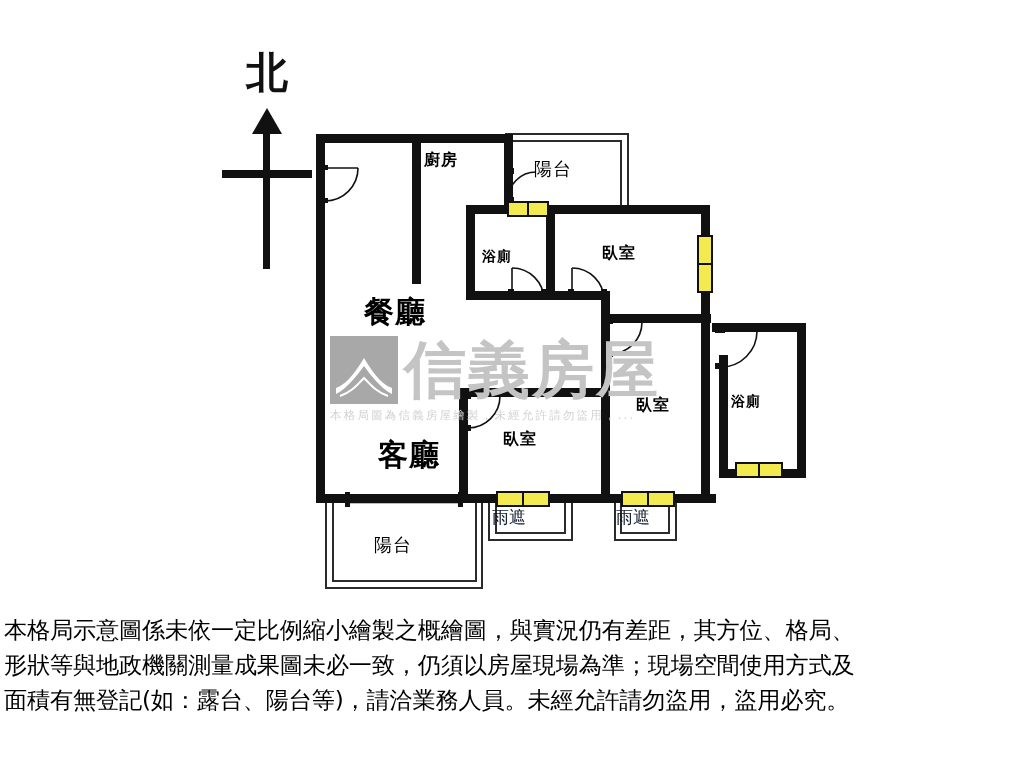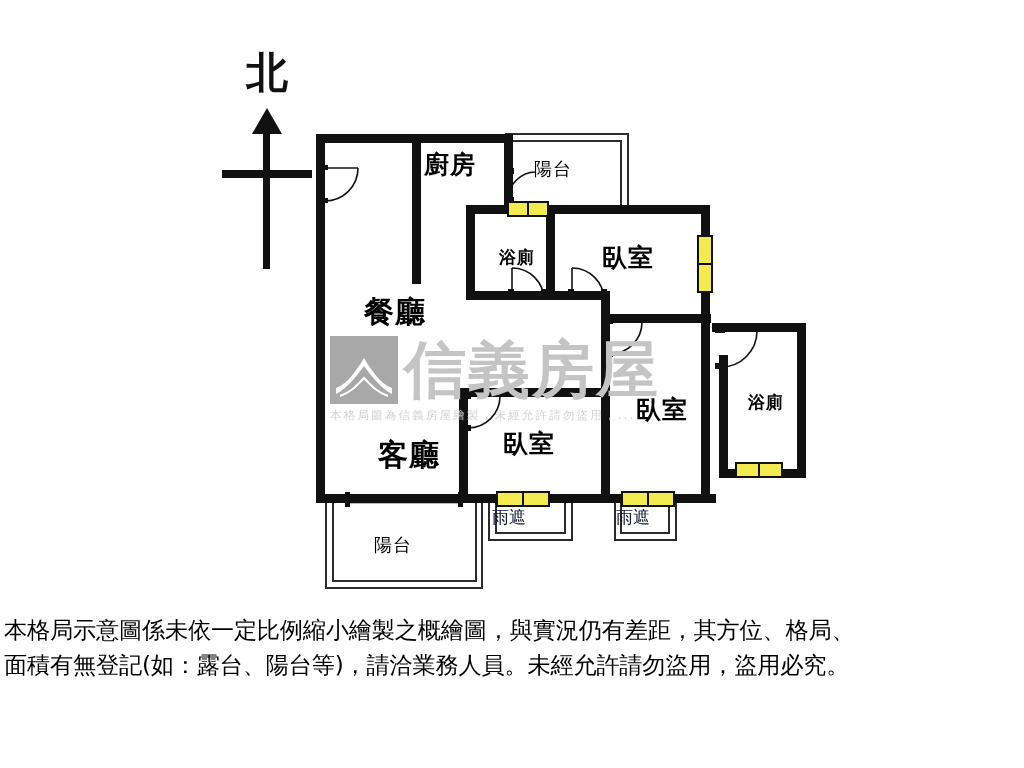--- a/index.html
+++ b/index.html
@@ -71,22 +71,22 @@
   
   .room-label {
     position: absolute;
     color: #000;
     font-weight: 700;
     white-space: nowrap;
     font-family: "DejaVu Sans", "Liberation Sans", sans-serif;
     line-height: 1;
   }
   .rl-big   { font-size: 30px; letter-spacing: 1px; }
-  .rl-med   { font-size: 25px; letter-spacing: 1px; }
-  .rl-small { font-size: 17px; letter-spacing: 1px; margin-left: 17px; }
+  .rl-med   { font-size: 16px; letter-spacing: 1px; }
+  .rl-small { font-size: 14px; letter-spacing: 1px; }
   .rl-thin  { font-size: 18px; letter-spacing: 1px; font-weight: 400; }
   .rl-eave  { font-size: 17px; letter-spacing: 0px; font-weight: 400; color: #0f172a; }
 
   
   #disclaimer {
     position: absolute; left: 0px; top: 612px; width: 1016px;
     padding: 0 4px;
     font-size: 23.2px;
     line-height: 35px;
     color: #000;
@@ -268,16 +268,17 @@
   <div class="room-label rl-big" style="left:342px; top:440px;margin-left:36px;">客廳</div>
   <div class="room-label rl-med" style="left:503px; top:431px;">臥室</div>
   <div class="room-label rl-med" style="left:636px; top:397px;">臥室</div>
   <div class="room-label rl-small" style="left:731px; top:394px;">浴廁</div>
   <div class="room-label rl-thin" style="left:374px; top:536px;">陽台</div>
   <div class="room-label rl-eave" style="left:492px; top:509px;">雨遮</div>
   <div class="room-label rl-eave" style="left:616px; top:509px;">雨遮</div>
 
   <div id="disclaimer">
     <p>本格局示意圖係未依一定比例縮小繪製之概繪圖，與實況仍有差距，其方位、格局、</p>
+    <p>形狀等與地政機關測量成果圖未必一致，仍須以房屋現場為準；現場空間使用方式及</p>
     <p>面積有無登記(如：露台、陽台等)，請洽業務人員。未經允許請勿盜用，盜用必究。</p>
   </div>
 
 </div>
 
 </body></html>

